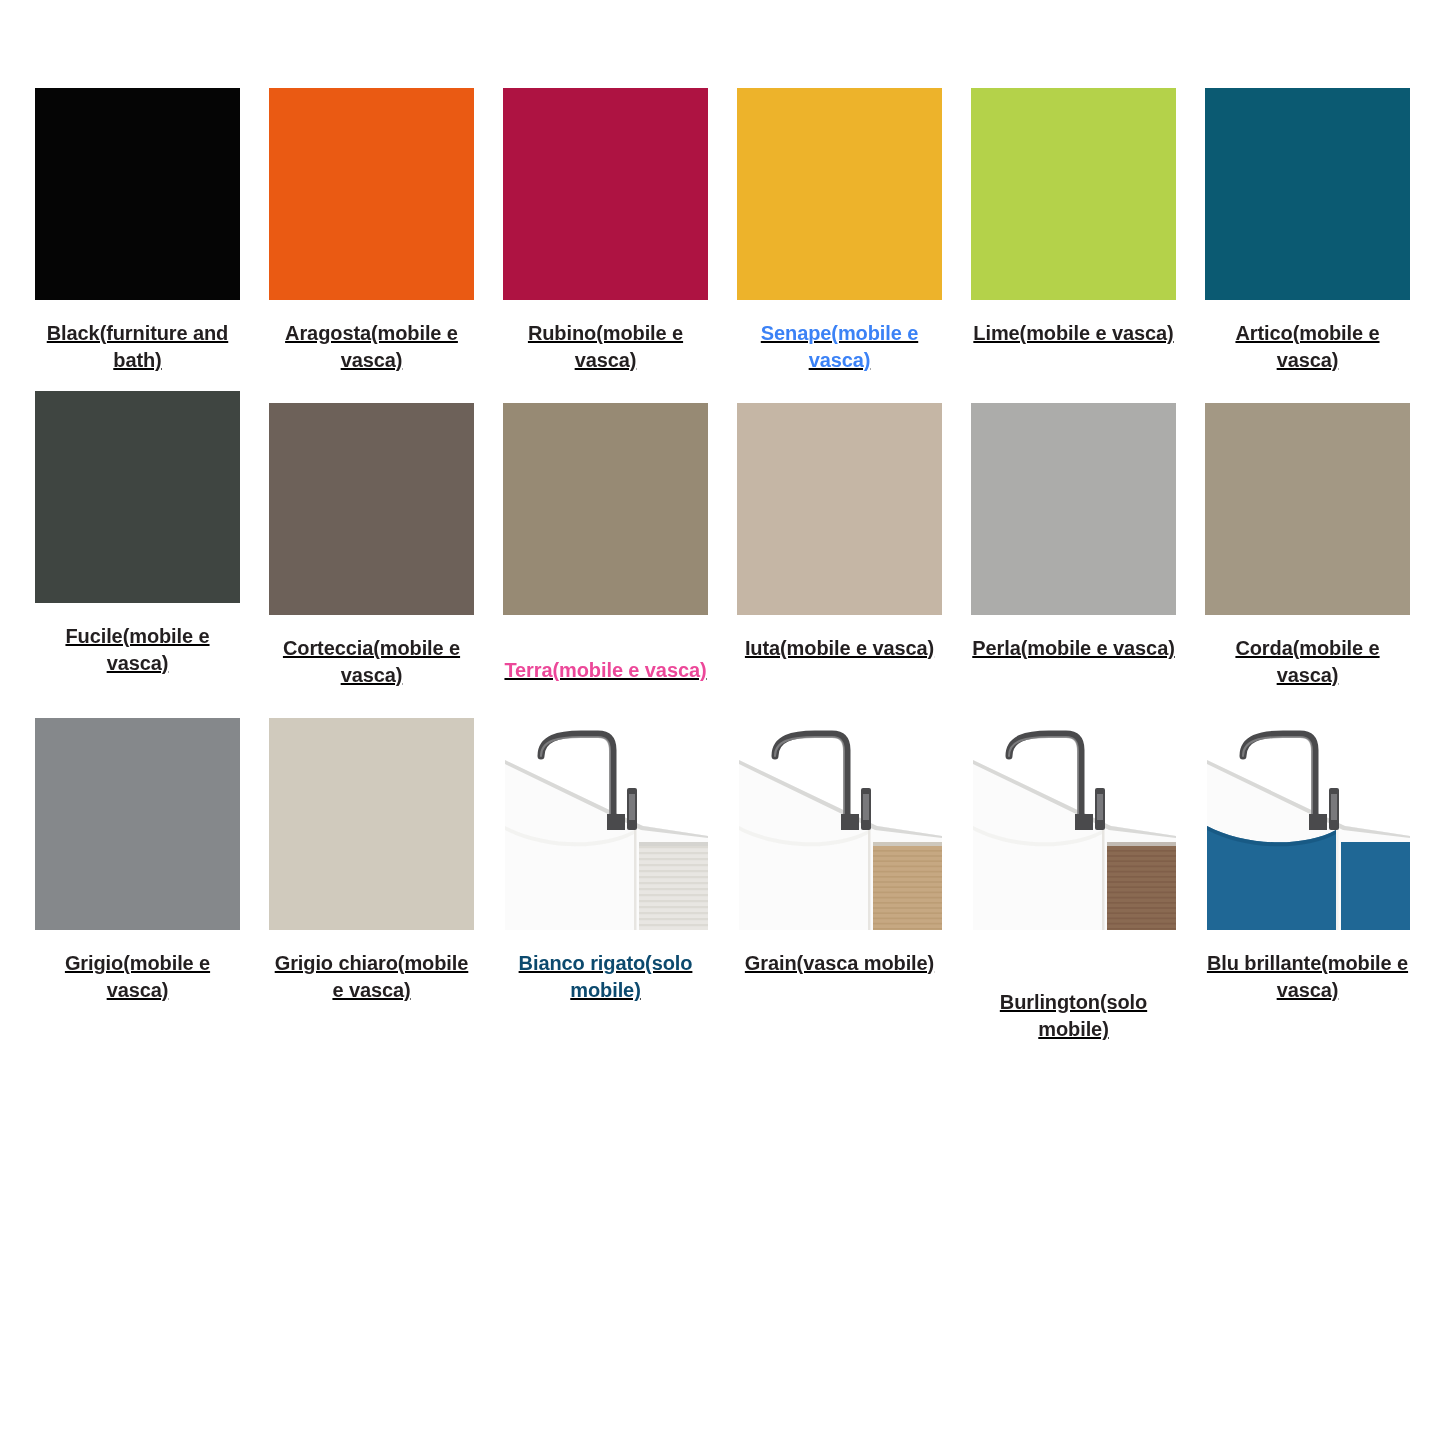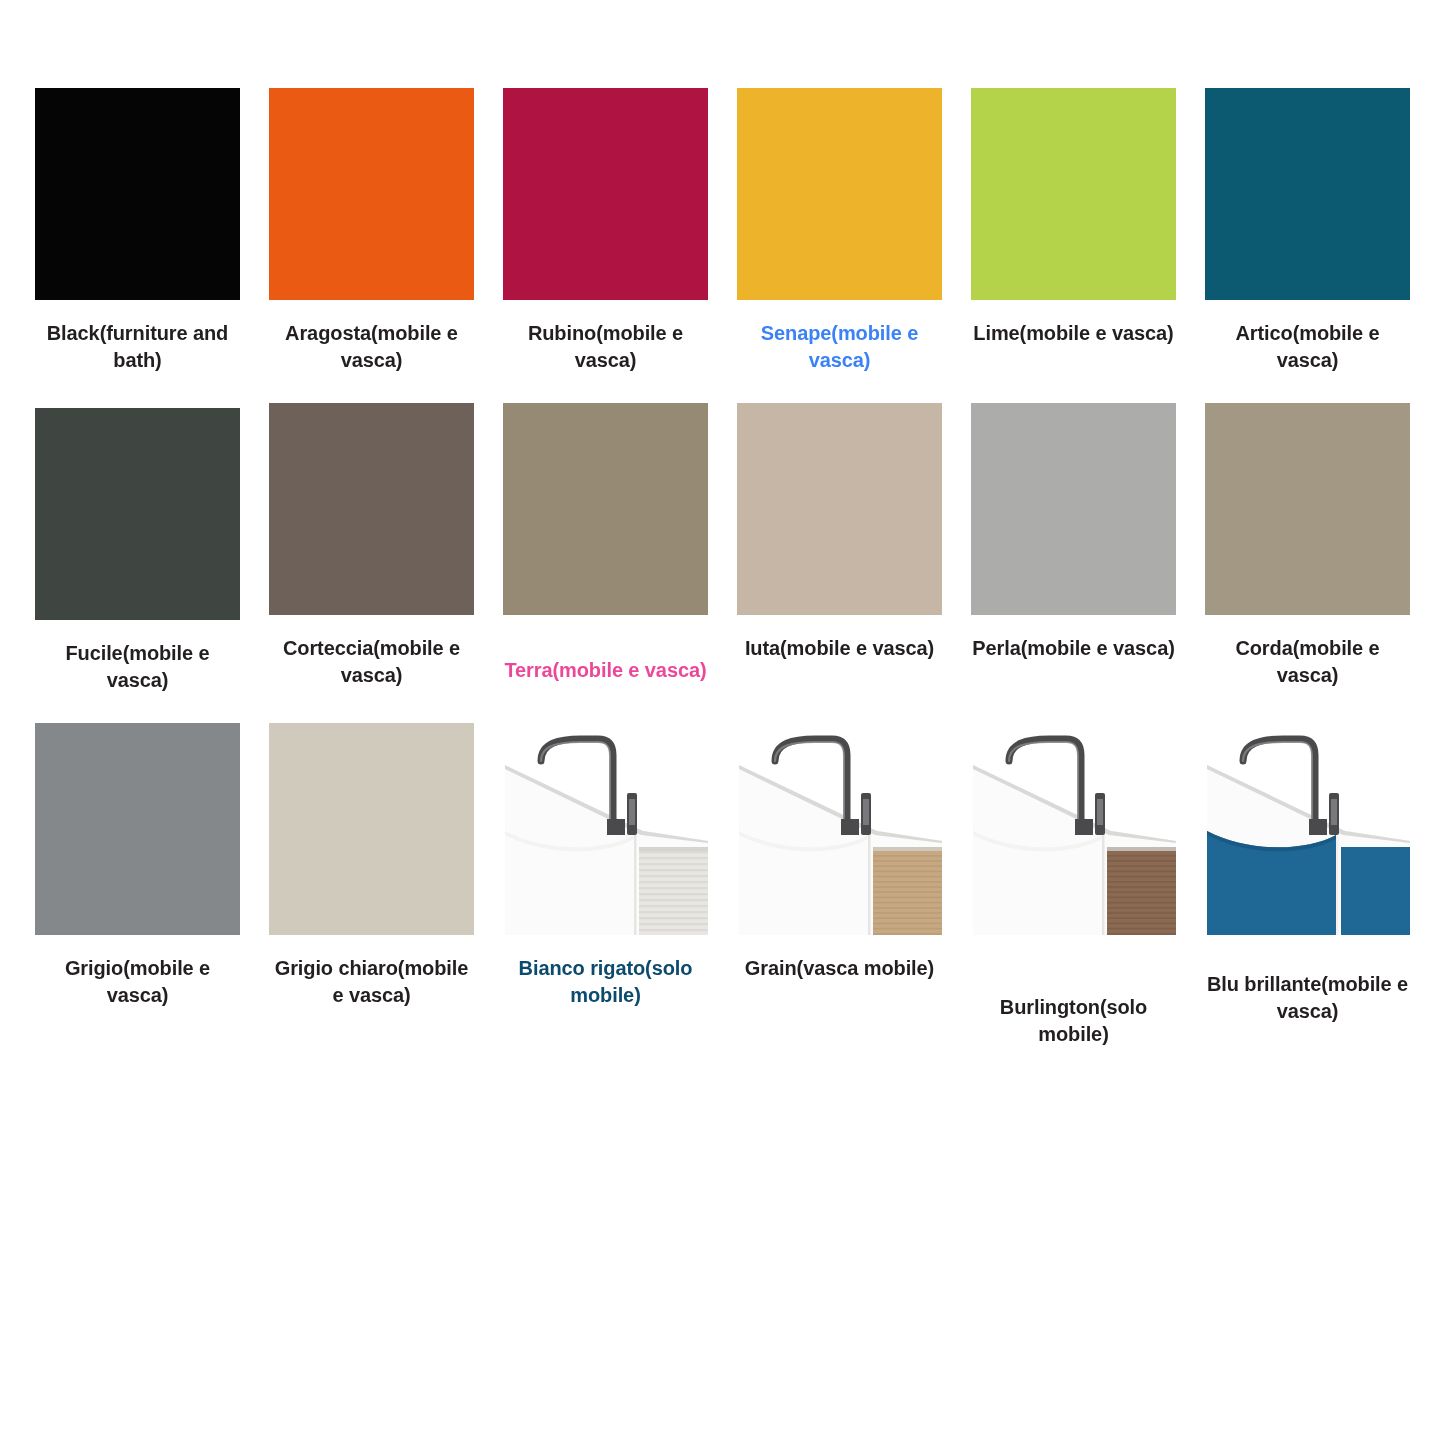--- a/index.html
+++ b/index.html
@@ -26,20 +26,21 @@
     column-gap: 29px;
     row-gap: 0px;
     align-items: start;
   }
 
   .swatch-cell {
     width: 197px;
     display: flex;
     flex-direction: column;
     align-items: center;
+    text-decoration: underline;
   }
 
   .swatch-chip {
     width: 205px;
     height: 212px;
     display: block;
     position: relative;
     overflow: hidden;
     background: #ffffff;
   }
@@ -94,21 +95,21 @@
       <div class="swatch-label" style="color: #3b82f6;">Senape(mobile e vasca)</div>
     </div>
     <div class="swatch-cell">
       <div class="swatch-chip" style="background: rgb(180, 210, 74);"></div>
       <div class="swatch-label" style="color: rgb(35, 31, 32);">Lime(mobile e vasca)</div>
     </div>
     <div class="swatch-cell">
       <div class="swatch-chip" style="background: rgb(11, 90, 114);"></div>
       <div class="swatch-label" style="color: rgb(35, 31, 32);">Artico(mobile e vasca)</div>
     </div>
-    <div class="swatch-cell" style="margin-top: 34px;">
+    <div class="swatch-cell" style="margin-top: 17px;">
       <div class="swatch-chip" style="background: rgb(63, 69, 65);"></div>
       <div class="swatch-label" style="color: rgb(35, 31, 32);">Fucile(mobile e vasca)</div>
     </div>
     <div class="swatch-cell" style="margin-top: 29px;">
       <div class="swatch-chip" style="background: rgb(109, 97, 89);"></div>
       <div class="swatch-label" style="color: rgb(35, 31, 32);">Corteccia(mobile e vasca)</div>
     </div>
     <div class="swatch-cell" style="margin-top: 29px;">
       <div class="swatch-chip" style="background: rgb(151, 138, 116);"></div>
       <div class="swatch-label" style="color: #ec4899; margin-top: 42px;">Terra(mobile e vasca)</div>
@@ -256,21 +257,21 @@
     <path d="M38 38 C38 22 56 19 78 19 L95 19 C104 19 107 24 107 33 L107 104" fill="none" stroke="#8C8C8E" stroke-width="2" stroke-linecap="round" opacity="0.75"></path>
 
     <rect x="104" y="96" width="18" height="16" fill="#4A4A4C"></rect>
 
     <rect x="124" y="70" width="10" height="42" rx="2" fill="#4A4A4C"></rect>
     <rect x="126" y="76" width="6" height="26" fill="#9A9A9C" opacity="0.6"></rect>
   </svg>
       </div>
       <div class="swatch-label" style="color: rgb(35, 31, 32);">Burlington(solo mobile)</div>
     </div>
-    <div class="swatch-cell" style="margin-top: 29px; gap: 16px;">
+    <div class="swatch-cell" style="margin-top: 29px;">
       <div class="photo">
   <svg viewBox="0 0 205 212" preserveAspectRatio="none" aria-hidden="true">
     <rect x="0" y="0" width="205" height="212" fill="#ffffff"></rect>
 
     <path d="M128 106 L205 118 L205 128 L128 118 Z" fill="#EDEDEB"></path>
     <rect x="136" y="124" width="69" height="88" fill="#1F6795"></rect>
 
     <rect x="136" y="124" width="69" height="4" fill="#CFCFCC" opacity="0"></rect>
 
     <path d="M2 42 L140 108 L205 118 L205 124 L136 124 L136 212 L2 212 Z" fill="#FBFBFB"></path>

